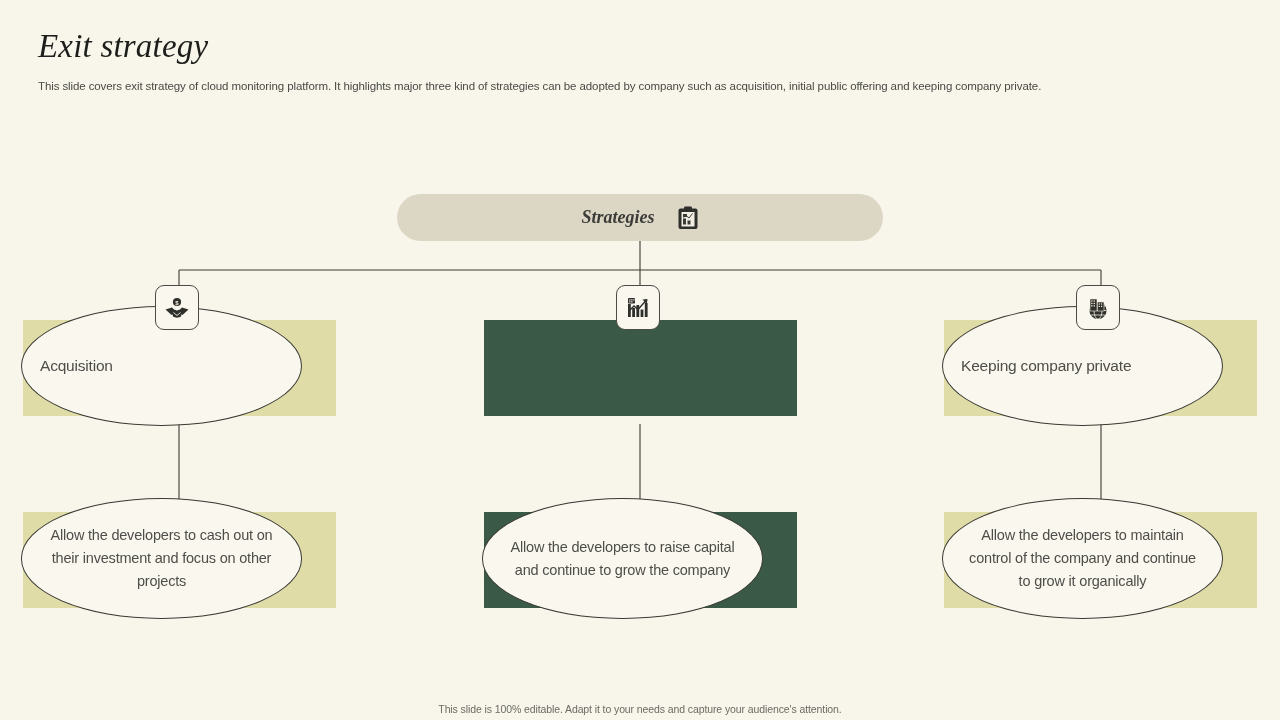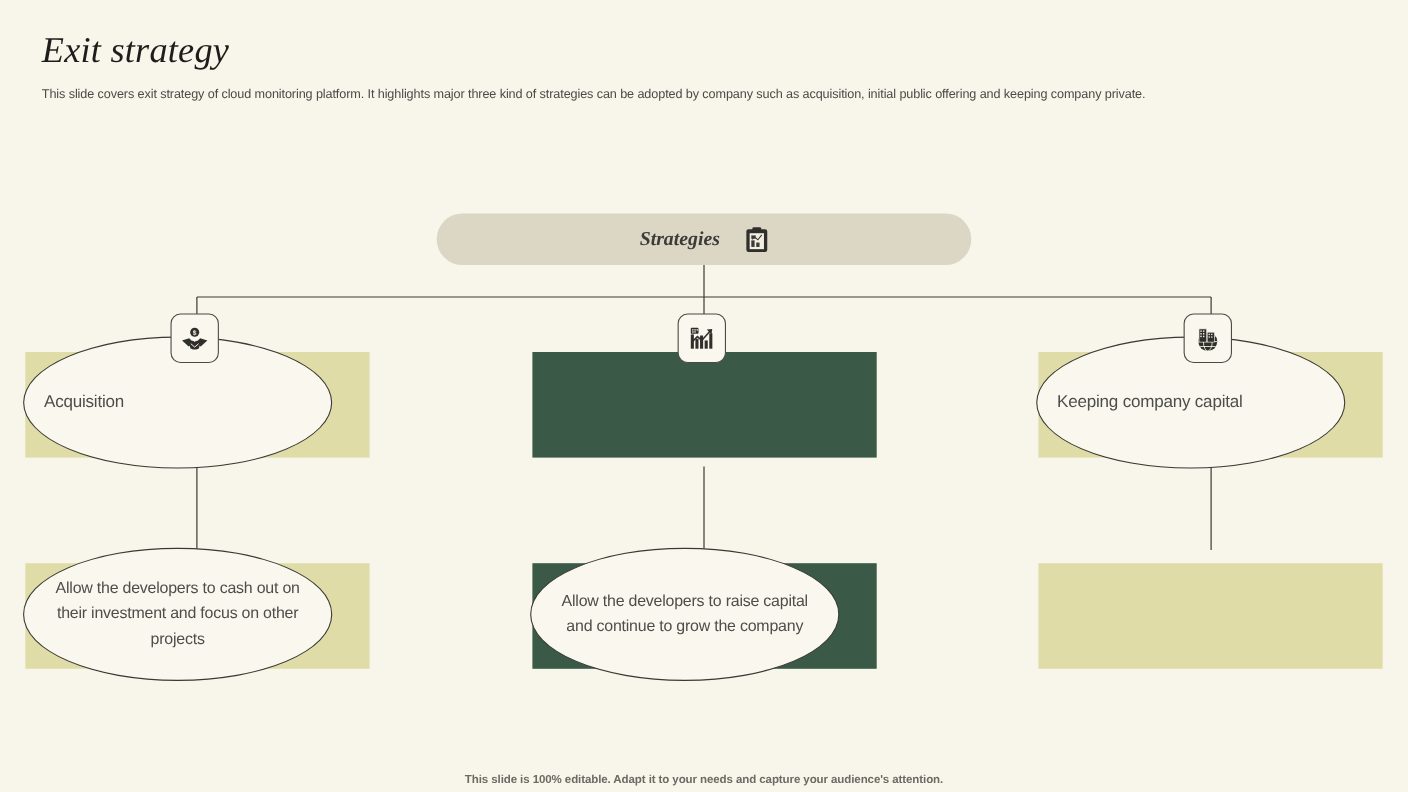--- a/index.html
+++ b/index.html
@@ -161,21 +161,20 @@
   
   .footer-note {
     position: absolute;
     left: 0;
     top: 703px;
     width: 1280px;
     text-align: center;
     font-size: 10.5px;
     color: #6b6b64;
     letter-spacing: -0.1px;
-    font-weight: bold;
   }
 </style>
 </head>
 <body>
 
 <div class="slide-title">Exit strategy</div>
 <div class="slide-subtitle">This slide covers exit strategy of cloud monitoring platform. It highlights major three kind of strategies can be adopted by company such as acquisition, initial public offering and keeping company private.</div>
 
 <svg class="connectors" viewBox="0 0 1280 720" width="1280" height="720">
   <g stroke="#3a3a35" stroke-width="1.1" fill="none">
@@ -264,21 +263,21 @@
   <div class="node-pill bottom">
     <span class="node-desc">Allow the developers to raise capital and continue to grow the company</span>
   </div>
 </div>
 
 <div class="column col-3">
   <div class="accent-rect accent-top accent-khaki"></div>
   <div class="accent-rect accent-bottom accent-khaki"></div>
 
   <div class="node-pill top">
-    <span class="node-label">Keeping company capital</span>
+    <span class="node-label">Keeping company private</span>
   </div>
 
   <div class="icon-badge">
     <span>
       <svg class="badge-svg" viewBox="0 0 26 26">
         <circle cx="13" cy="15.5" r="8.6" fill="#2f2f2c"></circle>
         <g stroke="#f2efe2" stroke-width="0.8" fill="none">
           <ellipse cx="13" cy="15.5" rx="4" ry="8.6"></ellipse>
           <line x1="4.4" y1="15.5" x2="21.6" y2="15.5"></line>
           <line x1="6" y1="11" x2="20" y2="11"></line>
@@ -295,15 +294,18 @@
           <rect x="8.6" y="10.2" width="1.3" height="1.3"></rect>
           <rect x="13.7" y="8.4" width="1.2" height="1.2"></rect>
           <rect x="16" y="8.4" width="1.2" height="1.2"></rect>
           <rect x="13.7" y="10.8" width="1.2" height="1.2"></rect>
           <rect x="16" y="10.8" width="1.2" height="1.2"></rect>
         </g>
       </svg>
     </span>
   </div>
 
+  <div class="node-pill bottom">
+    <span class="node-desc">Allow the developers to maintain control of the company and continue to grow it organically</span>
+  </div>
 </div>
 
 <div class="footer-note">This slide is 100% editable. Adapt it to your needs and capture your audience's attention.</div>
 
 </body></html>

